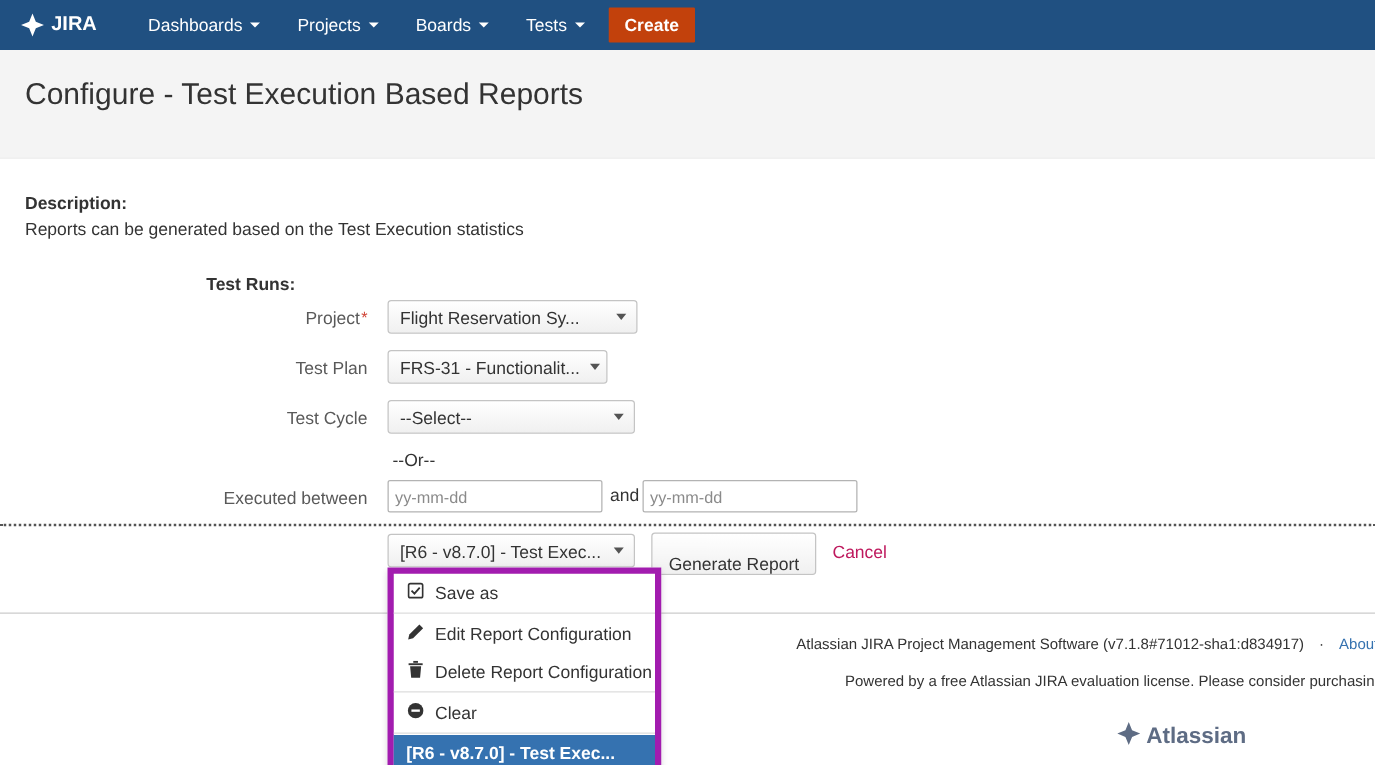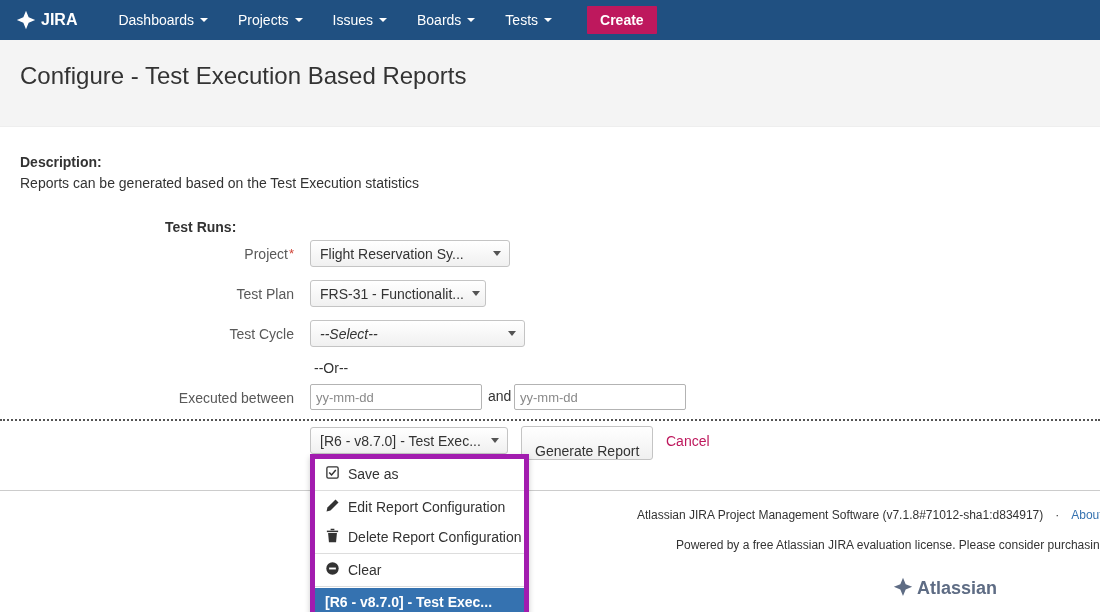--- a/index.html
+++ b/index.html
@@ -15,21 +15,21 @@
   }
   .brand { display:flex; align-items:center; gap:5px; margin-left:16px; font-size:16px; font-weight:bold; cursor:pointer; }
   .brand svg { display:block; }
   .nav-items { display:flex; align-items:center; margin-left:26px; }
   .nav-item {
     display:flex; align-items:center; padding:0 15px; height:40px;
     font-size:14px; cursor:pointer; white-space:nowrap;
   }
   .caret-w { width:0; height:0; border-left:4px solid transparent; border-right:4px solid transparent; border-top:4px solid #fff; margin-left:6px; }
   .create-btn {
-    margin-left:20px; background:#be185d; color:#fff; border:none; border-radius:1px;
+    margin-left:4px; background:#c2410c; color:#fff; border:none; border-radius:1px;
     font-family:inherit; font-size:14px; font-weight:bold; padding:6px 13px; cursor:pointer;
   }
   
   .page-header {
     position:absolute; top:40px; left:0; width:1100px; height:87px;
     background:#f4f4f4; border-bottom:1px solid #eee;
   }
   .page-title { position:absolute; left:20px; top:22px; font-size:24px; font-weight:normal; color:#333; }
   
   .desc-label { position:absolute; left:20px; top:154px; font-size:14px; font-weight:bold; }
@@ -97,24 +97,20 @@
   <div class="nav-items">
     <div class="nav-item">
       <span>Dashboards</span>
       <span class="caret-w"></span>
     </div>
     <div class="nav-item">
       <span>Projects</span>
       <span class="caret-w"></span>
     </div>
     <div class="nav-item">
-      <span>Issues</span>
-      <span class="caret-w"></span>
-    </div>
-    <div class="nav-item">
       <span>Boards</span>
       <span class="caret-w"></span>
     </div>
     <div class="nav-item">
       <span>Tests</span>
       <span class="caret-w"></span>
     </div>
   </div>
   <button class="create-btn">Create</button>
 </div>
@@ -135,21 +131,21 @@
   <span class="caret-d"></span>
 </div>
 
 <div class="f-label" style="top:286px;">Test Plan</div>
 <div class="sel-btn" style="top:280px; width:176px;">
   <span>FRS-31 - Functionalit...</span>
   <span class="caret-d"></span>
 </div>
 
 <div class="f-label" style="top:326px;">Test Cycle</div>
-<div class="sel-btn" style="top:320px; width:215px;font-style:italic;">
+<div class="sel-btn" style="top:320px; width:198px;">
   <span>--Select--</span>
   <span class="caret-d"></span>
 </div>
 
 <div class="or-label">--Or--</div>
 
 <div class="f-label" style="top:390px;">Executed between</div>
 <input class="date-input" style="left: 310px;" placeholder="yy-mm-dd">
 <span class="and-label">and</span>
 <input class="date-input" style="left: 514px;" placeholder="yy-mm-dd">

